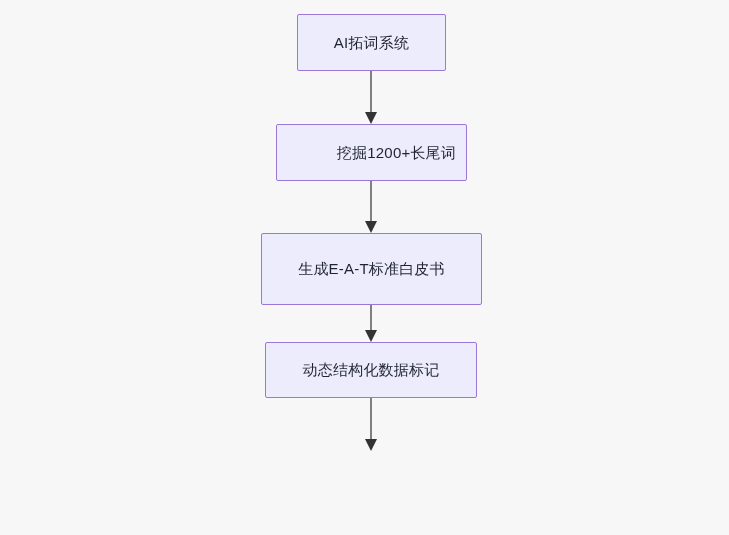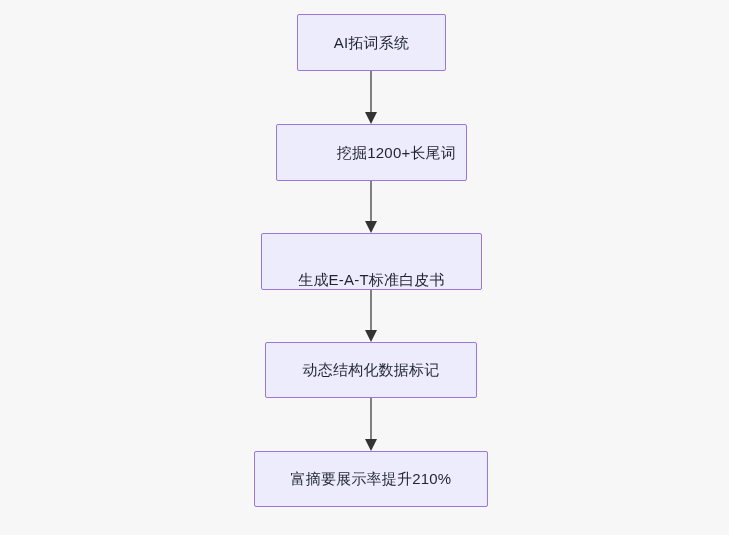--- a/index.html
+++ b/index.html
@@ -85,25 +85,22 @@
   </div>
 
   <div class="node" style="left:297px; top:14px; width:149px; height:57px;">
     <span class="node-label">AI拓词系统</span>
   </div>
 
   <div class="node" style="left:276px; top:124px; width:191px; height:57px;justify-content:flex-end;">
     <span class="node-label">挖掘1200+长尾词</span>
   </div>
 
-  <div class="node" style="left:261px; top:233px; width:221px; height:57px;align-items:flex-end;">
+  <div class="node" style="left:261px; top:233px; width:221px; height:72px;">
     <span class="node-label">生成E-A-T标准白皮书</span>
   </div>
 
   <div class="node" style="left:265px; top:342px; width:212px; height:56px;">
     <span class="node-label">动态结构化数据标记</span>
   </div>
 
-  <div class="node" style="left:254px; top:451px; width:234px; height:56px;">
-    <span class="node-label">富摘要展示率提升210%</span>
-  </div>
 
 </div>
 
 </body></html>

